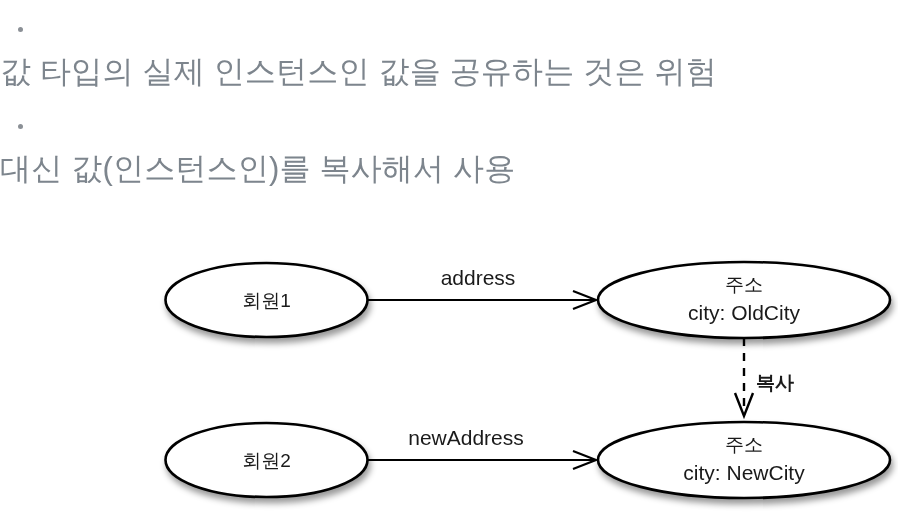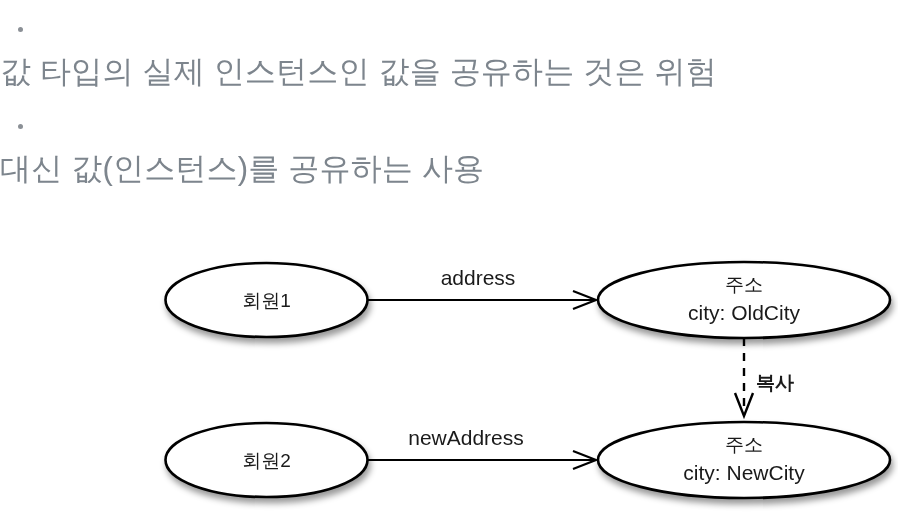--- a/index.html
+++ b/index.html
@@ -98,21 +98,21 @@
 
 <div class="bullet-list">
 
   <div class="bullet-row bullet-row--1">
     <span class="bullet-marker"><span class="dot"></span></span>
     <span class="bullet-text">값 타입의 실제 인스턴스인 값을 공유하는 것은 위험</span>
   </div>
 
   <div class="bullet-row bullet-row--2">
     <span class="bullet-marker"><span class="dot"></span></span>
-    <span class="bullet-text">대신 값(인스턴스)를 공유하는 사용</span>
+    <span class="bullet-text">대신 값(인스턴스인)를 복사해서 사용</span>
   </div>
 
 </div>
 
 <div class="diagram">
   <svg width="898" height="516" viewBox="0 0 898 516" xmlns="http://www.w3.org/2000/svg">
     <defs>
       <filter id="ellipseShadow" x="-30%" y="-30%" width="170%" height="190%">
         <feDropShadow dx="2" dy="5" stdDeviation="3.2" flood-color="#000000" flood-opacity="0.40"></feDropShadow>
       </filter>

